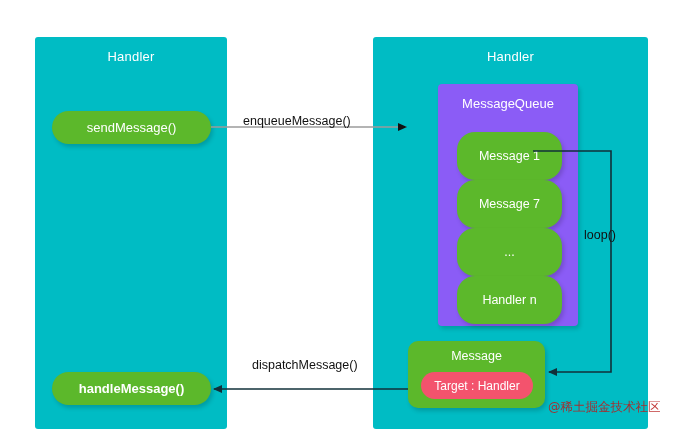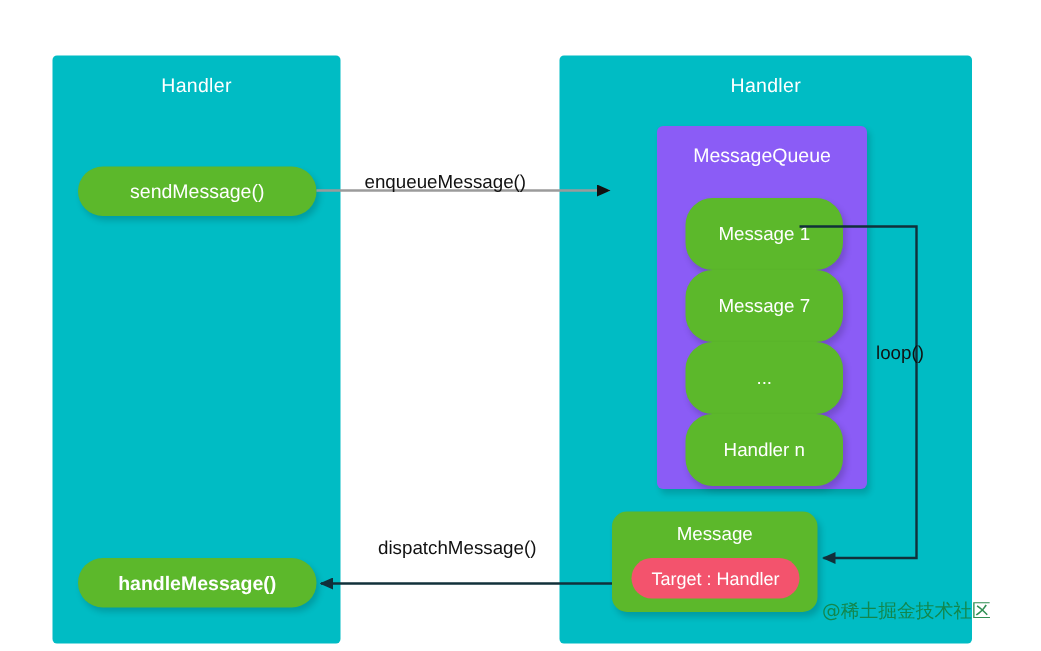--- a/index.html
+++ b/index.html
@@ -140,21 +140,21 @@
   #label-enqueue  { left: 243px; top: 100px; margin-top: 14px; }
   #label-dispatch { left: 252px; top: 358px; }
   #label-loop     { left: 584px; top: 228px; }
 
   
   #watermark {
     position: absolute;
     left: 548px;
     top: 399px;
     font-size: 12.5px;
-    color: #15803d;
+    color: #b91c1c;
     opacity: .88;
     white-space: nowrap;
     font-family: "DejaVu Sans", sans-serif;
   }
 </style>
 </head>
 <body>
 
 <div id="canvas">
 

